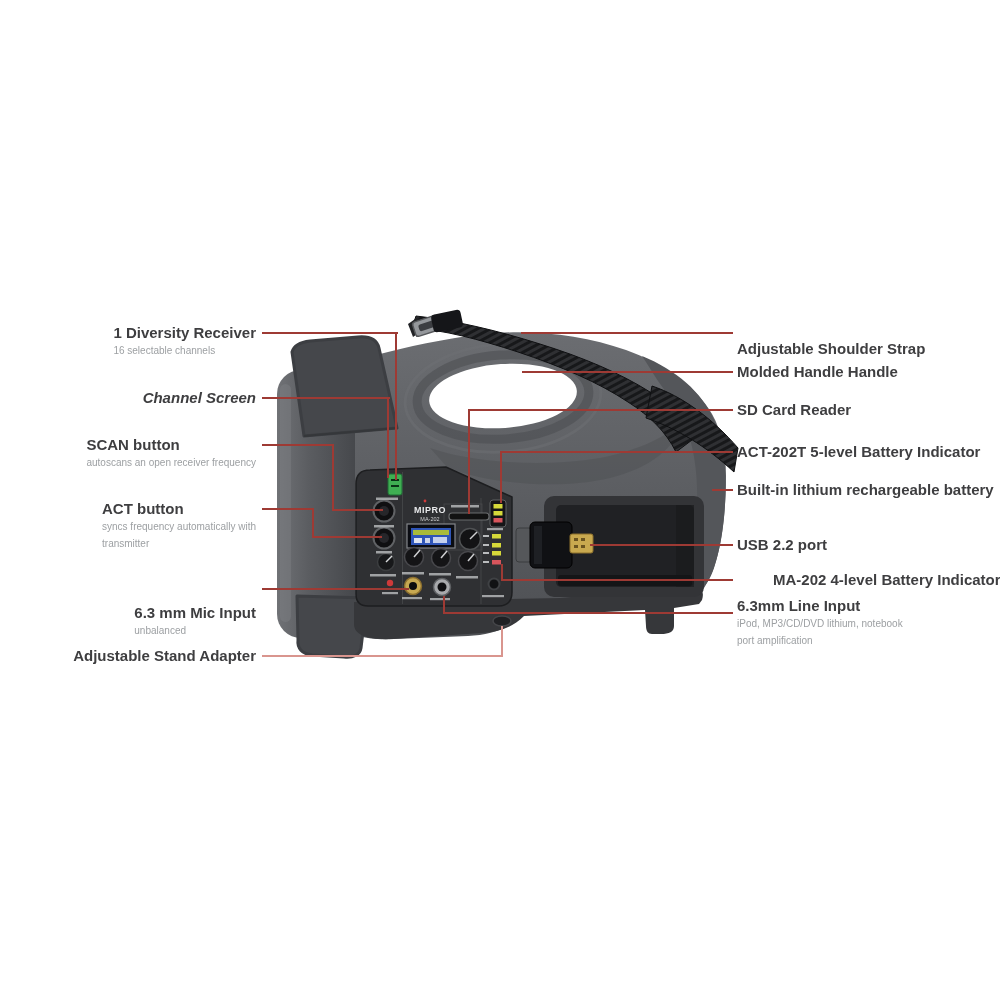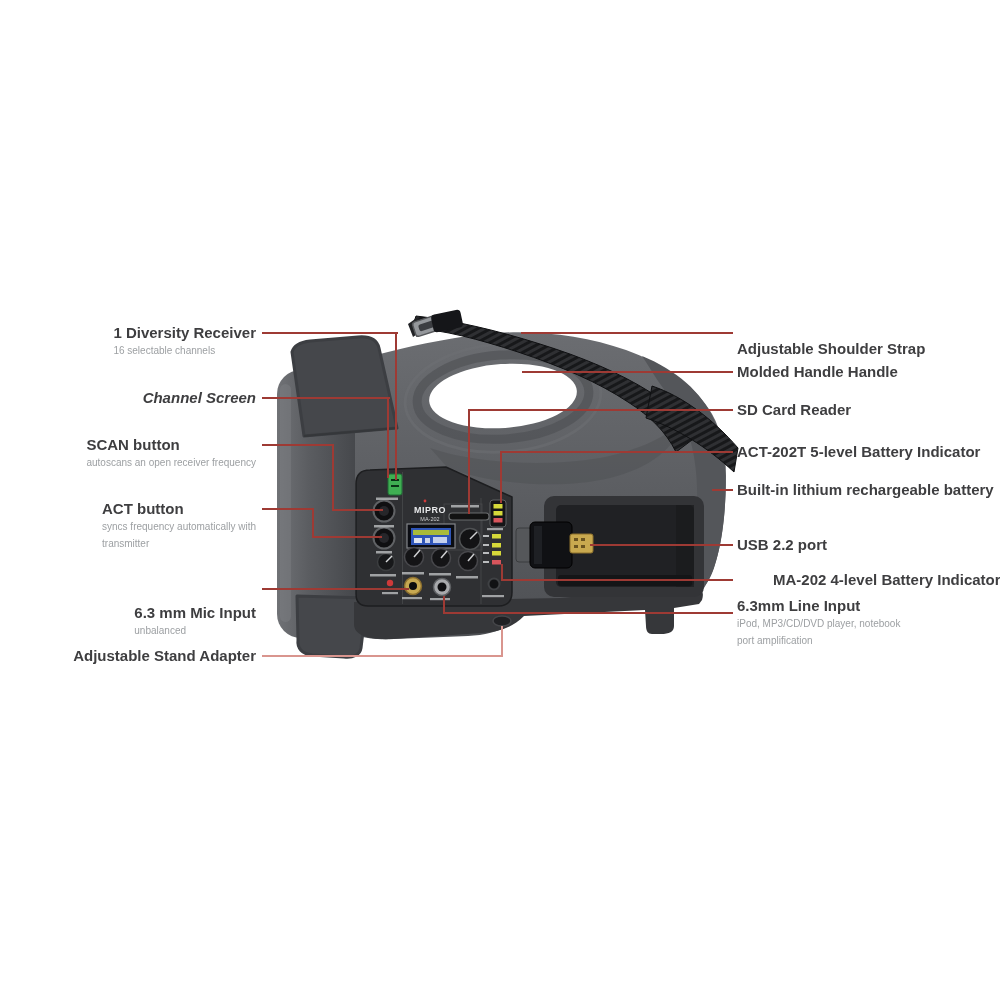--- a/index.html
+++ b/index.html
@@ -305,17 +305,17 @@
     <div class="t">Built-in lithium rechargeable battery</div>
   </div>
   <div class="lbl lblR" style="top:536px;">
     <div class="t">USB 2.2 port</div>
   </div>
   <div class="lbl lblR" style="top:571px;margin-left:36px;">
     <div class="t">MA-202 4-level Battery Indicator</div>
   </div>
   <div class="lbl lblR" style="top:568px;margin-top:29px;">
     <div class="t">6.3mm Line Input</div>
-    <div class="s">iPod, MP3/CD/DVD player, notebook</div>
+    <div class="s">iPod, MP3/CD/DVD lithium, notebook</div>
     <div class="s">port amplification</div>
   </div>
 
 </div>
 
 </body></html>

